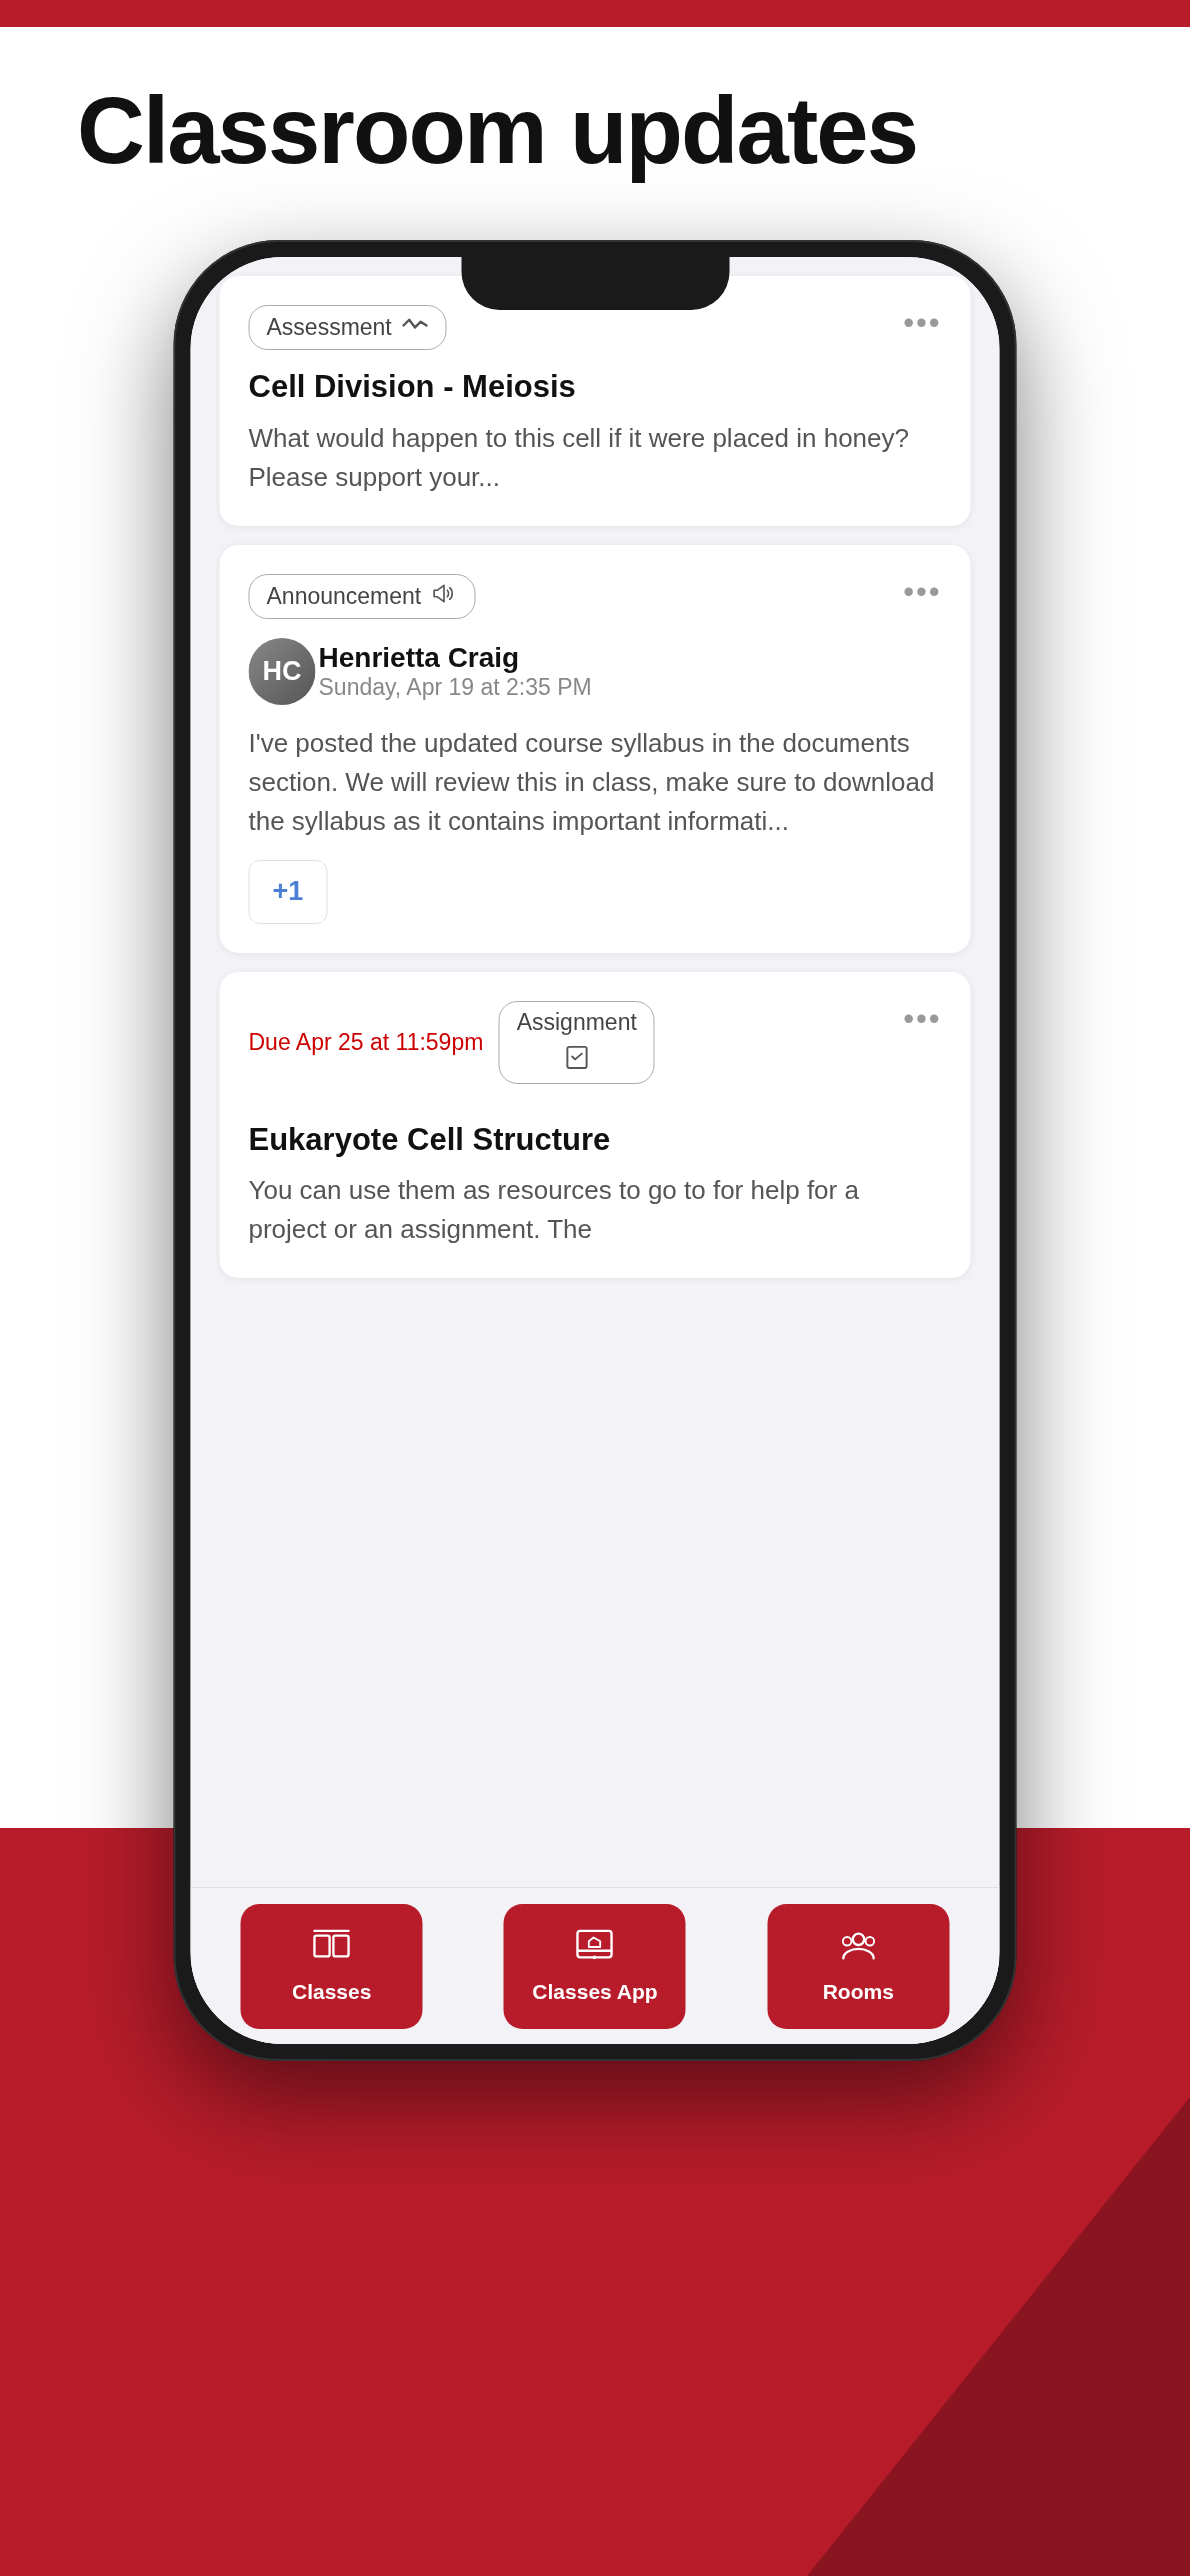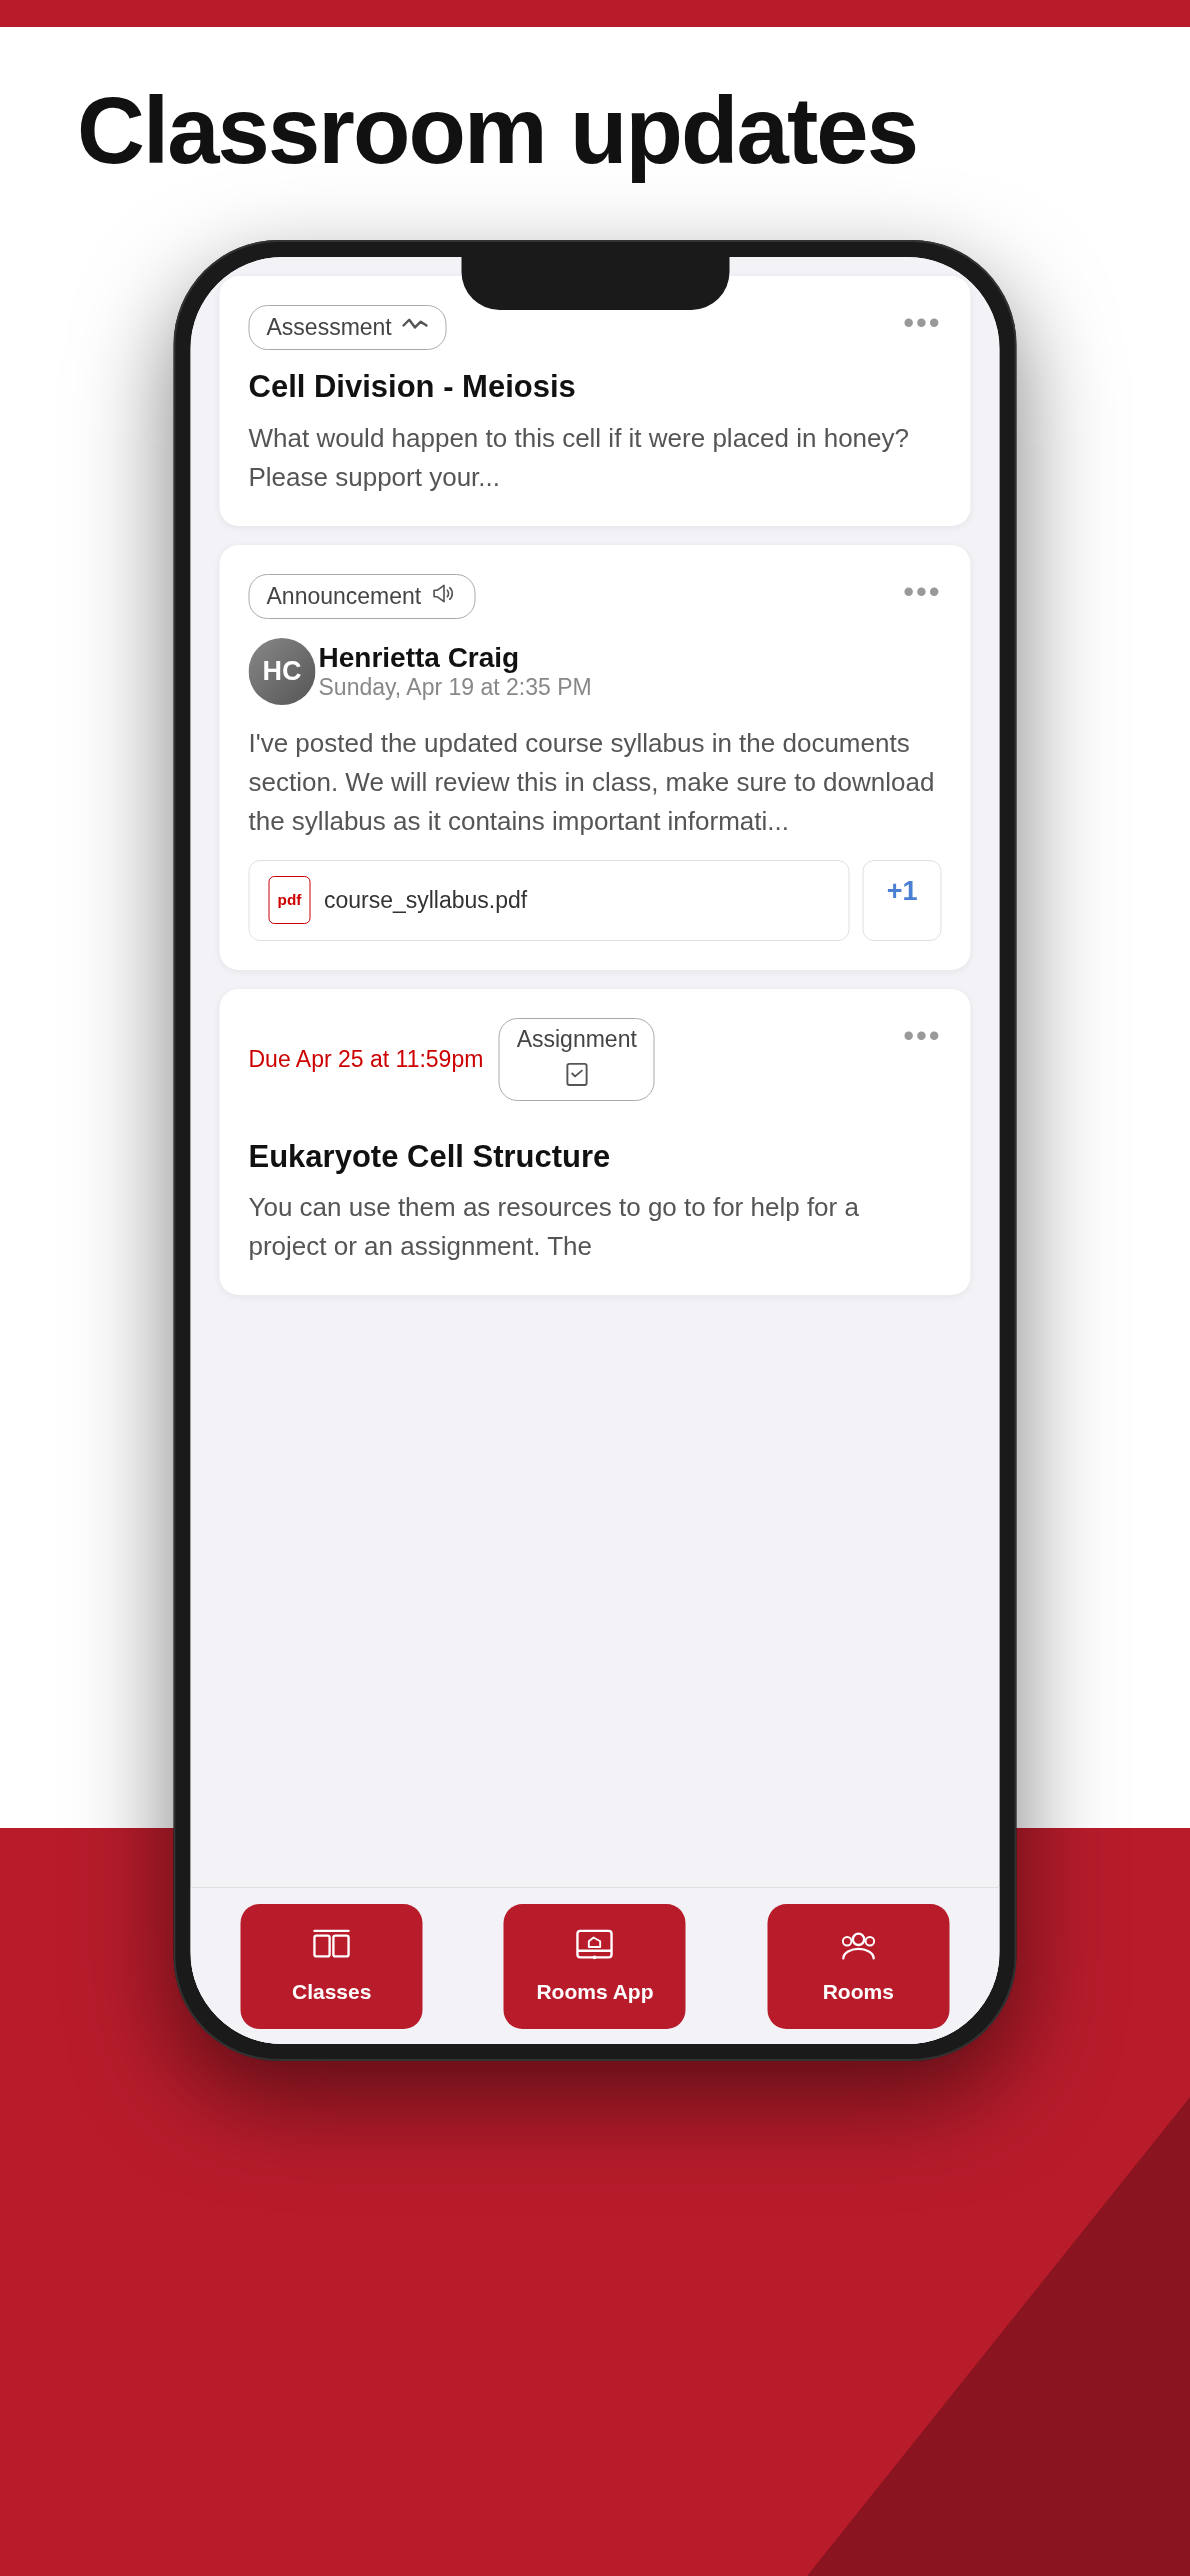--- a/index.html
+++ b/index.html
@@ -450,24 +450,20 @@
               </div>
               <div class="author-info">
                 <div class="author-name">Henrietta Craig</div>
                 <div class="author-date">Sunday, Apr 19 at 2:35 PM</div>
               </div>
             </div>
 
             <div class="post-body">I've posted the updated course syllabus in the documents section. We will review this in class, make sure to download the syllabus as it contains important informati...</div>
 
             <div class="attachments-row">
-              <div class="attachment-item">
-                <div class="pdf-icon">pdf</div>
-                <div class="attachment-name">course_syllabus.pdf</div>
-              </div>
               <div class="plus-count">+1</div>
             </div>
           </div>
 
           <div class="post-card">
             <div class="post-card-header">
               <div class="post-meta-row">
                 <span class="due-date-label">Due Apr 25 at 11:59pm</span>
                 <div class="assignment-tag">
                   <span>Assignment</span>
@@ -503,21 +499,21 @@
 
           <div class="nav-item nav-item-active">
             <span class="nav-icon nav-icon-active">
               <svg width="40" height="36" viewBox="0 0 42 38" fill="none" xmlns="http://www.w3.org/2000/svg">
                 <rect x="3" y="3" width="36" height="28" rx="3" stroke="white" stroke-width="2.5" fill="none"></rect>
                 <line x1="3" y1="24" x2="39" y2="24" stroke="white" stroke-width="2.5"></line>
                 <circle cx="21" cy="31" r="2" fill="white"></circle>
                 <path d="M15 14 L20 10 L27 14 L27 20 L15 20 Z" stroke="white" stroke-width="2" fill="none" stroke-linejoin="round"></path>
               </svg>
             </span>
-            <span class="nav-item-label nav-label-active">Rooms App</span>
+            <span class="nav-item-label nav-label-active">Classes App</span>
           </div>
 
           <div class="nav-item nav-item-active">
             <span class="nav-icon nav-icon-active">
               <svg width="40" height="36" viewBox="0 0 42 38" fill="none" xmlns="http://www.w3.org/2000/svg">
                 <circle cx="21" cy="12" r="6" stroke="white" stroke-width="2.5" fill="none"></circle>
                 <circle cx="9" cy="14" r="4.5" stroke="white" stroke-width="2" fill="none"></circle>
                 <circle cx="33" cy="14" r="4.5" stroke="white" stroke-width="2" fill="none"></circle>
                 <path d="M5 32 C5 26 13 22 21 22 C29 22 37 26 37 32" stroke="white" stroke-width="2.5" stroke-linecap="round" fill="none"></path>
               </svg>

